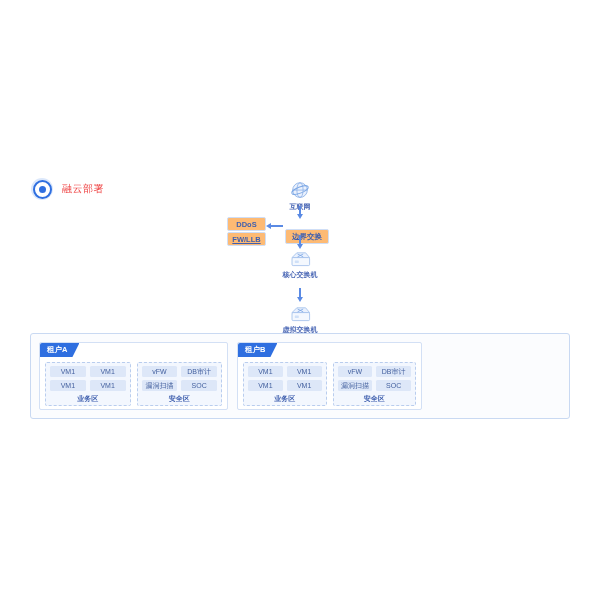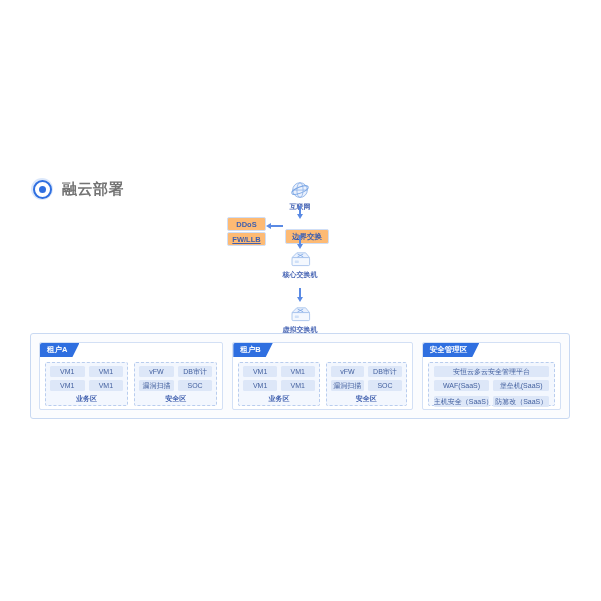--- a/index.html
+++ b/index.html
@@ -44,23 +44,23 @@
     align-items: center;
     justify-content: center;
   }
   #target-icon .dot {
     width: 7px;
     height: 7px;
     border-radius: 50%;
     background: #2f6fe0;
   }
   #title-text {
-    font-size: 15px;
-    font-weight: bold;
-    color: #737373;
+    font-size: 10px;
+    font-weight: normal;
+    color: #ef4444;
     letter-spacing: .5px;
   }
 
   
   .flow-label {
     font-size: 7px;
     color: #4a67b5;
     text-align: center;
     white-space: nowrap;
     font-weight: bold;
@@ -390,30 +390,14 @@
           <div class="cell-row">
             <div class="cell">漏洞扫描</div>
             <div class="cell">SOC</div>
           </div>
         </div>
         <div class="subzone-label">安全区</div>
       </div>
     </div>
   </div>
 
-  <div class="zone-panel" id="secmgmt-panel">
-    <div class="zone-tab">安全管理区</div>
-    <div id="secmgmt-body">
-      <div id="secmgmt-inner">
-        <div class="cell-wide">安恒云多云安全管理平台</div>
-        <div class="cell-row">
-          <div class="cell">WAF(SaaS)</div>
-          <div class="cell">堡垒机(SaaS)</div>
-        </div>
-        <div class="cell-row">
-          <div class="cell">主机安全（SaaS）</div>
-          <div class="cell">防篡改（SaaS）</div>
-        </div>
-      </div>
-    </div>
-  </div>
 
 </div>
 
 </body></html>

